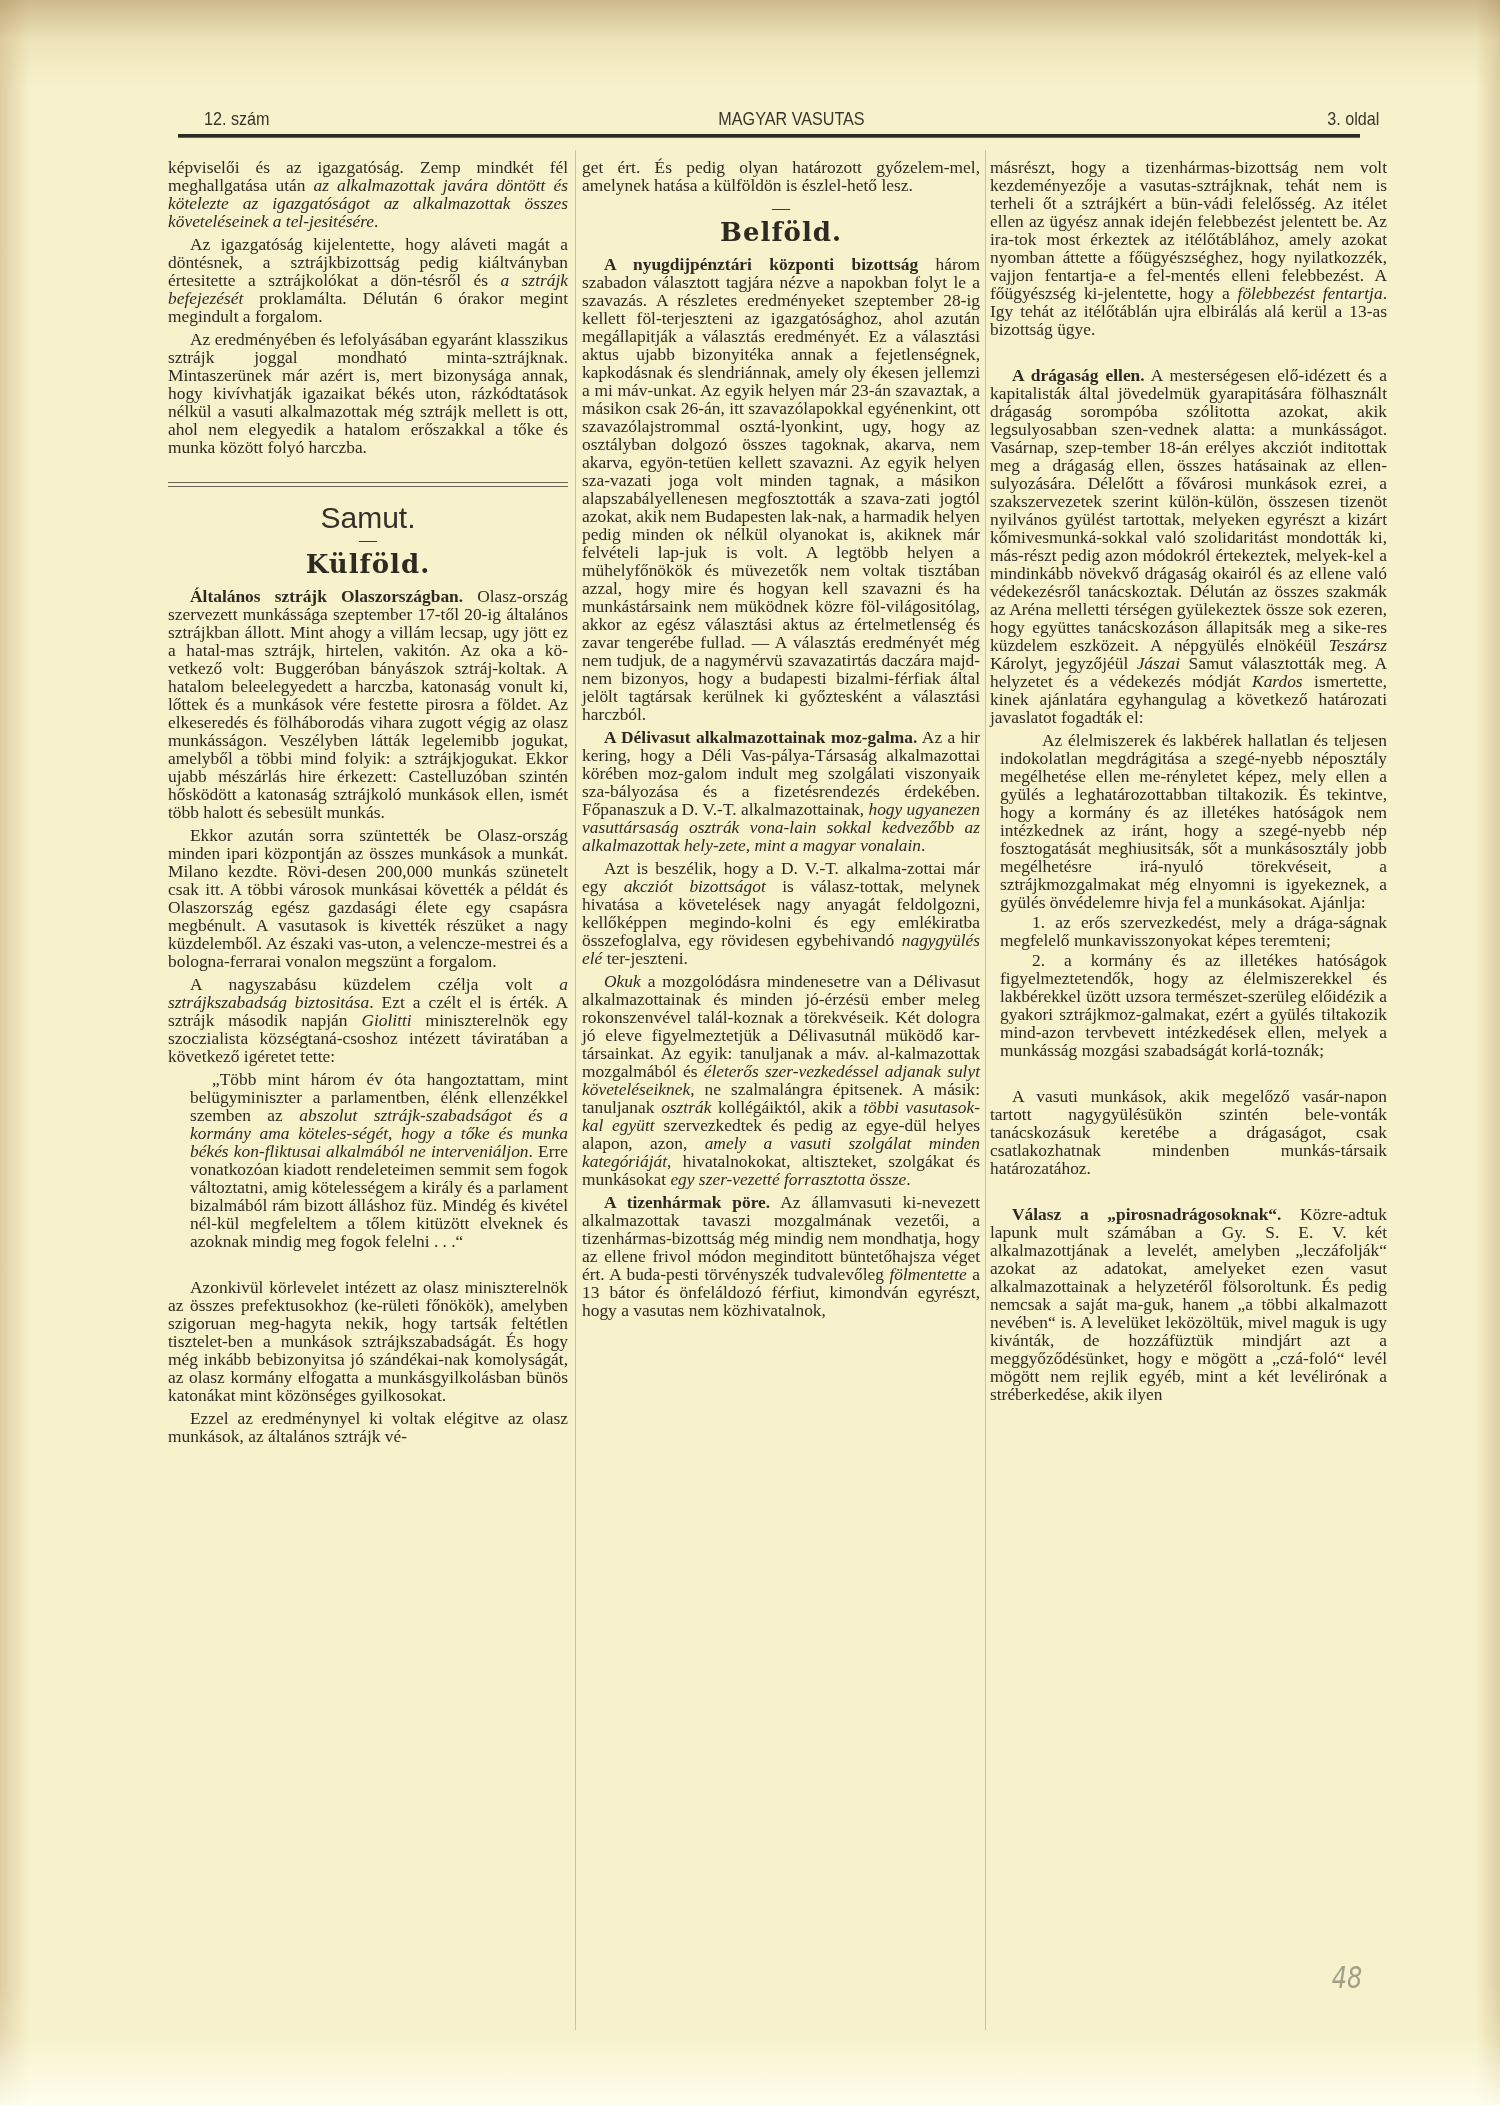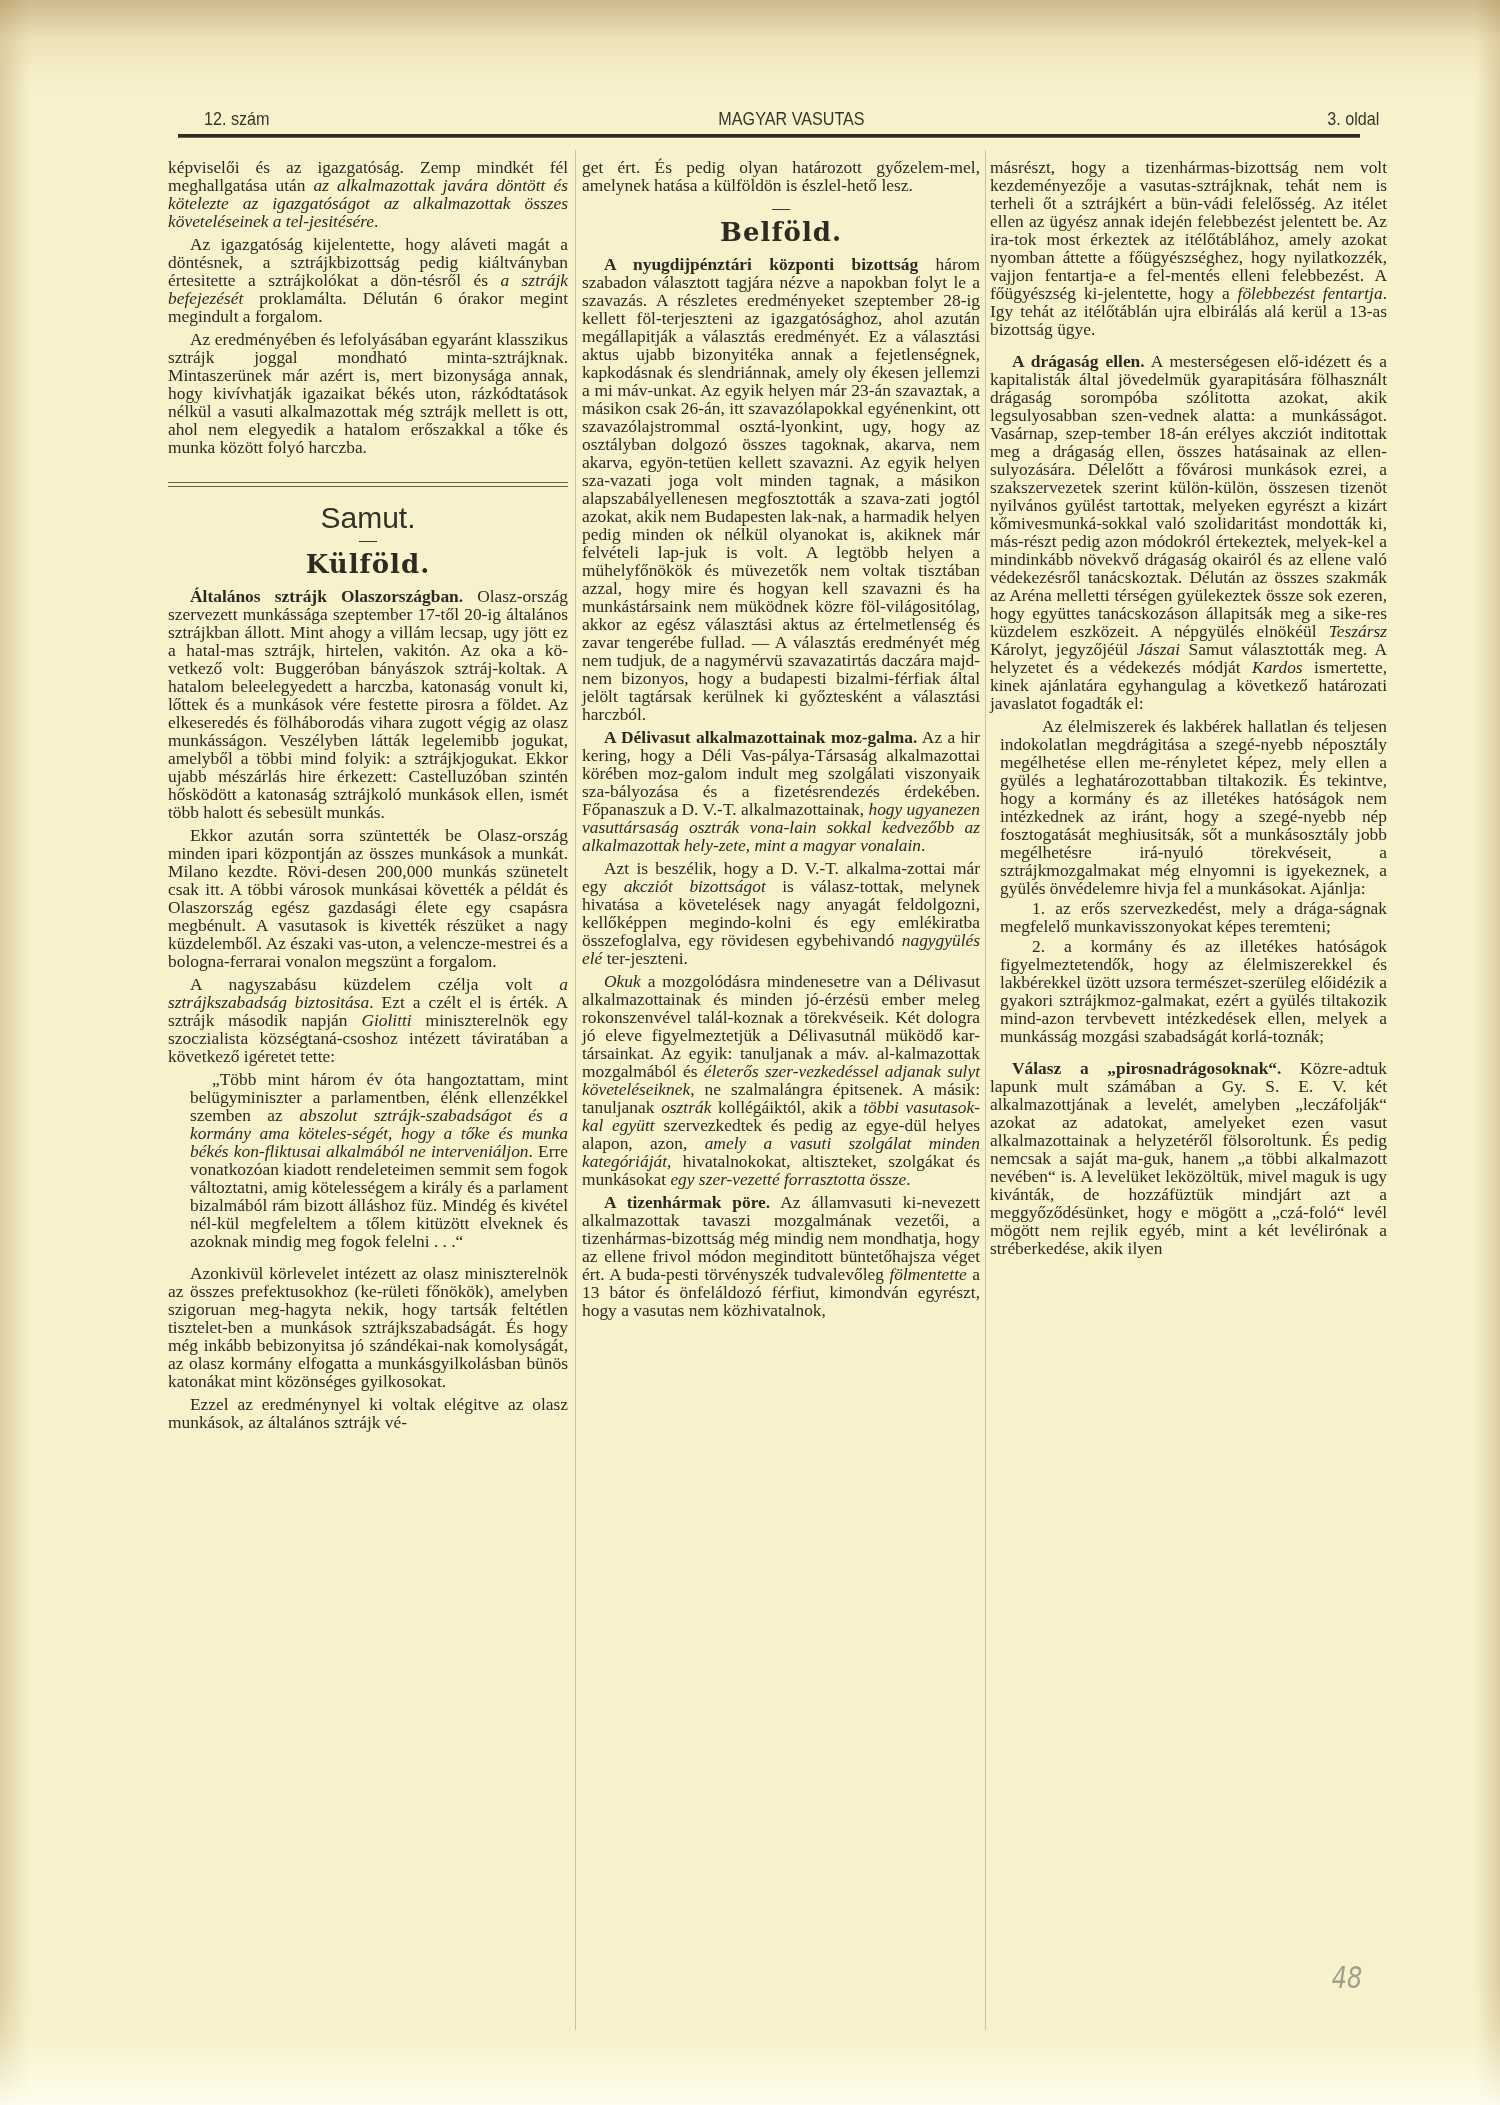--- a/index.html
+++ b/index.html
@@ -38,21 +38,21 @@
   }
   .col1 { left:168px; }
   .col2 { left:582px; width:398px; }
   .col3 { left:990px; width:397px; }
   .col-rule { position:absolute; top:150px; width:1px; height:1880px; background:rgba(60,55,45,0.25); }
   .p { margin:0 0 5px 0; text-indent:22px; }
   .p.noindent { text-indent:0; }
   .p.quote { margin-left:22px; text-indent:22px; }
   .p.resolution { margin-left:10px; text-indent:42px; margin-bottom:2px; }
   .p.item { margin-left:10px; text-indent:32px; margin-bottom:2px; }
-  .p.gap { margin-top:14px; }
+  .p.gap { margin-top:28px; }
   .i { font-style:italic; }
   .b { font-weight:bold; }
   .section-rule {
     margin:26px 0 22px 0; height:3px;
     border-top:1px solid #6a6355; border-bottom:1px solid #6a6355;
   }
   .section-title {
     text-align:center; font-family:"Liberation Sans", sans-serif;
     font-size:30px; font-weight:normal; margin:10px 0 4px 0; color:#35302a;
   }
@@ -105,17 +105,18 @@
       <p class="p "><span>Azt is beszélik, hogy a D. V.-T. alkalma-zottai már egy </span><span class="i">akcziót bizottságot</span><span> is válasz-tottak, melynek hivatása a követelések nagy anyagát feldolgozni, kellőképpen megindo-kolni és egy emlékiratba összefoglalva, egy rövidesen egybehivandó </span><span class="i">nagygyülés elé</span><span> ter-jeszteni.</span></p>
       <p class="p "><span class="i">Okuk</span><span> a mozgolódásra mindenesetre van a Délivasut alkalmazottainak és minden jó-érzésü ember meleg rokonszenvével talál-koznak a törekvéseik. Két dologra jó eleve figyelmeztetjük a Délivasutnál müködő kar-társainkat. Az egyik: tanuljanak a máv. al-kalmazottak mozgalmából és </span><span class="i">életerős szer-vezkedéssel adjanak sulyt követeléseiknek</span><span>, ne szalmalángra épitsenek. A másik: tanuljanak </span><span class="i">osztrák</span><span> kollégáiktól, akik a </span><span class="i">többi vasutasok-kal együtt</span><span> szervezkedtek és pedig az egye-dül helyes alapon, azon, </span><span class="i">amely a vasuti szolgálat minden kategóriáját</span><span>, hivatalnokokat, altiszteket, szolgákat és munkásokat </span><span class="i">egy szer-vezetté forrasztotta össze</span><span>.</span></p>
       <p class="p "><span class="b">A tizenhármak pöre.</span><span> Az államvasuti ki-nevezett alkalmazottak tavaszi mozgalmának vezetői, a tizenhármas-bizottság még mindig nem mondhatja, hogy az ellene frivol módon meginditott büntetőhajsza véget ért. A buda-pesti törvényszék tudvalevőleg </span><span class="i">fölmentette</span><span> a 13 bátor és önfeláldozó férfiut, kimondván egyrészt, hogy a vasutas nem közhivatalnok,</span></p>
     </div>
   <div class="col col3">
       <p class="p noindent"><span>másrészt, hogy a tizenhármas-bizottság nem volt kezdeményezője a vasutas-sztrájknak, tehát nem is terheli őt a sztrájkért a bün-vádi felelősség. Az itélet ellen az ügyész annak idején felebbezést jelentett be. Az ira-tok most érkeztek az itélőtáblához, amely azokat nyomban áttette a főügyészséghez, hogy nyilatkozzék, vajjon fentartja-e a fel-mentés elleni felebbezést. A főügyészség ki-jelentette, hogy a </span><span class="i">fölebbezést fentartja</span><span>. Igy tehát az itélőtáblán ujra elbirálás alá kerül a 13-as bizottság ügye.</span></p>
       <p class="p gap"><span class="b">A drágaság ellen.</span><span> A mesterségesen elő-idézett és a kapitalisták által jövedelmük gyarapitására fölhasznált drágaság sorompóba szólitotta azokat, akik legsulyosabban szen-vednek alatta: a munkásságot. Vasárnap, szep-tember 18-án erélyes akcziót inditottak meg a drágaság ellen, összes hatásainak az ellen-sulyozására. Délelőtt a fővárosi munkások ezrei, a szakszervezetek szerint külön-külön, összesen tizenöt nyilvános gyülést tartottak, melyeken egyrészt a kizárt kőmivesmunká-sokkal való szolidaritást mondották ki, más-részt pedig azon módokról értekeztek, melyek-kel a mindinkább növekvő drágaság okairól és az ellene való védekezésről tanácskoztak. Délután az összes szakmák az Aréna melletti térségen gyülekeztek össze sok ezeren, hogy együttes tanácskozáson állapitsák meg a sike-res küzdelem eszközeit. A népgyülés elnökéül </span><span class="i">Teszársz</span><span> Károlyt, jegyzőjéül </span><span class="i">Jászai</span><span> Samut választották meg. A helyzetet és a védekezés módját </span><span class="i">Kardos</span><span> ismertette, kinek ajánlatára egyhangulag a következő határozati javaslatot fogadták el:</span></p>
       <p class="p resolution gap2"><span>Az élelmiszerek és lakbérek hallatlan és teljesen indokolatlan megdrágitása a szegé-nyebb néposztály megélhetése ellen me-rényletet képez, mely ellen a gyülés a leghatározottabban tiltakozik. És tekintve, hogy a kormány és az illetékes hatóságok nem intézkednek az iránt, hogy a szegé-nyebb nép fosztogatását meghiusitsák, sőt a munkásosztály jobb megélhetésre irá-nyuló törekvéseit, a sztrájkmozgalmakat még elnyomni is igyekeznek, a gyülés önvédelemre hivja fel a munkásokat. Ajánlja:</span></p>
       <p class="p item"><span>1. az erős szervezkedést, mely a drága-ságnak megfelelő munkavisszonyokat képes teremteni;</span></p>
       <p class="p item"><span>2. a kormány és az illetékes hatóságok figyelmeztetendők, hogy az élelmiszerekkel és lakbérekkel üzött uzsora természet-szerüleg előidézik a gyakori sztrájkmoz-galmakat, ezért a gyülés tiltakozik mind-azon tervbevett intézkedések ellen, melyek a munkásság mozgási szabadságát korlá-toznák;</span></p>
+      <p class="p gap"><span>A vasuti munkások, akik megelőző vasár-napon tartott nagygyülésükön szintén bele-vonták tanácskozásuk keretébe a drágaságot, csak csatlakozhatnak mindenben munkás-társaik határozatához.</span></p>
       <p class="p gap"><span class="b">Válasz a „pirosnadrágosoknak“.</span><span> Közre-adtuk lapunk mult számában a Gy. S. E. V. két alkalmazottjának a levelét, amelyben „leczáfolják“ azokat az adatokat, amelyeket ezen vasut alkalmazottainak a helyzetéről fölsoroltunk. És pedig nemcsak a saját ma-guk, hanem „a többi alkalmazott nevében“ is. A levelüket leközöltük, mivel maguk is ugy kivánták, de hozzáfüztük mindjárt azt a meggyőződésünket, hogy e mögött a „czá-foló“ levél mögött nem rejlik egyéb, mint a két levélirónak a stréberkedése, akik ilyen</span></p>
     </div>
 
   <div class="handwritten">48</div>
 </div>
 
 </body></html>

